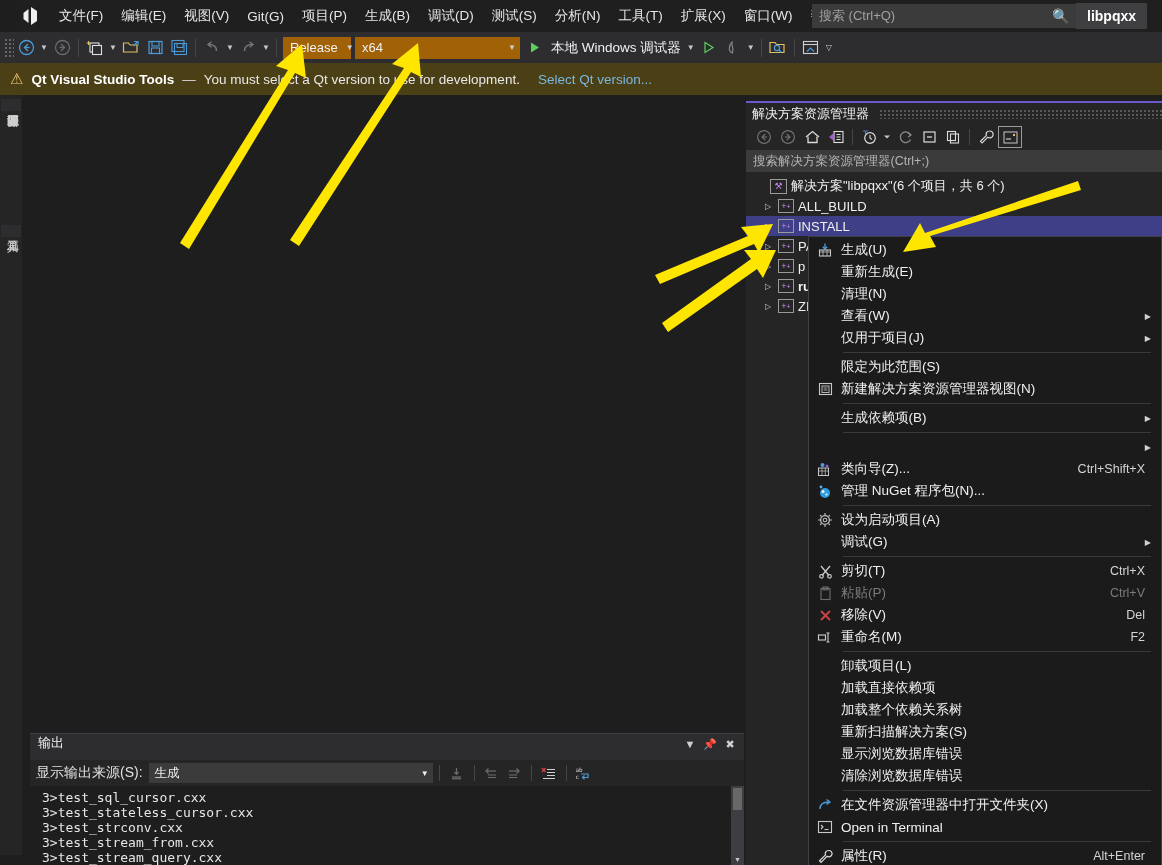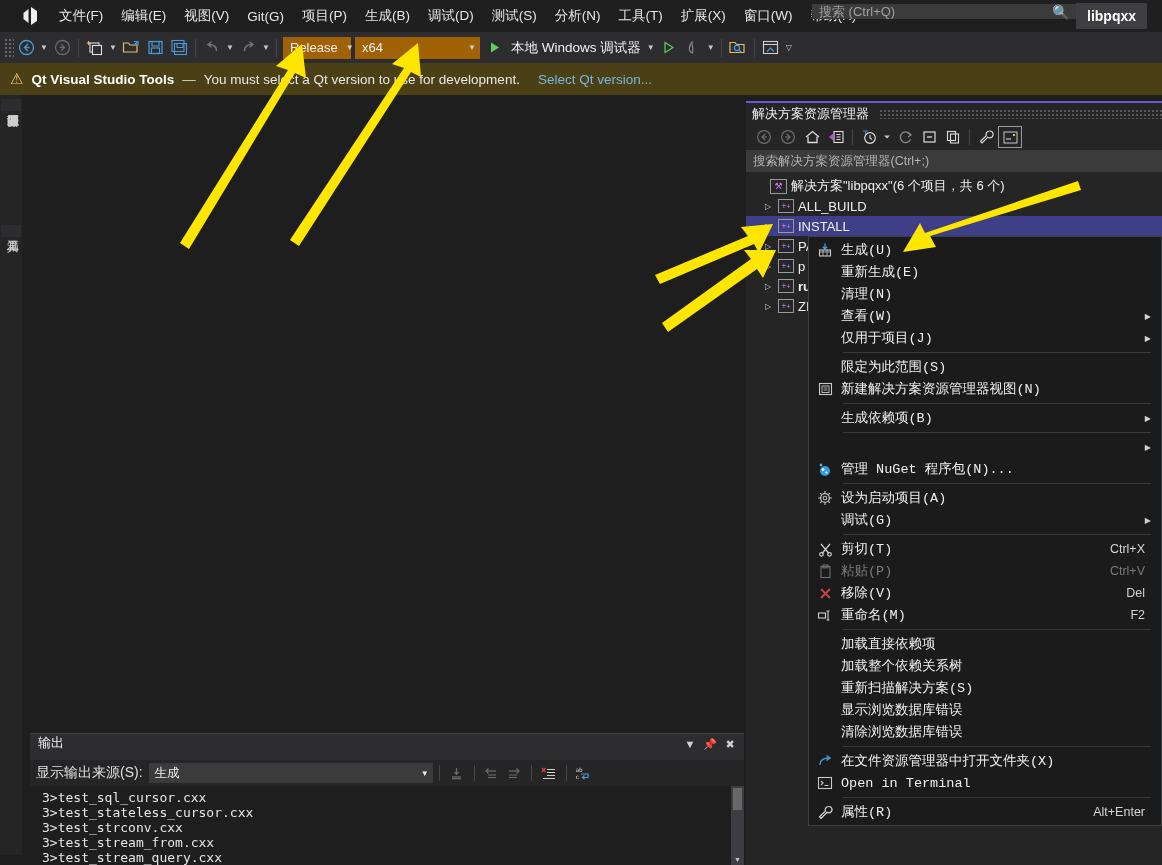--- a/index.html
+++ b/index.html
@@ -17,21 +17,21 @@
     position: absolute; left:16px; top:0; width:1162px; height:32px;
     background:#1f1f1f; display:flex; align-items:center;
   }
   .vs-logo { width:34px; height:32px; display:flex; align-items:center; justify-content:center; }
   .vs-logo svg { display:block; }
   .menubar .mi {
     font-size:13.5px; color:#e6e6e6; padding:0 9px; height:24px;
     display:flex; align-items:center; white-space:nowrap; cursor:default;
   }
   .search-box {
-    position:absolute; left:796px; top:4px; width:265px; height:15px;
+    position:absolute; left:796px; top:4px; width:265px; height:24px;
     background:#3b3b3c; border:1px solid #3b3b3c; display:flex; align-items:center;
     padding:0 6px;
     gap:12px;
   }
   .search-box .ph { font-size:13px; color:#a0a0a0; flex:1; }
   .search-box .sicon { color:#cfcfcf; font-size:14px; }
   .libtag {
     position:absolute; left:1060px; top:3px; height:26px;
     background:#3f3f41; padding:0 11px; display:flex; align-items:center;
     font-size:14px; font-weight:bold; color:#ffffff;
@@ -49,21 +49,21 @@
   .tb-caret { width:12px; height:24px; display:flex; align-items:center; justify-content:center;
     font-size:8px; color:#c8c8c8; }
   .tb-sep { width:1px; height:18px; background:#464648; margin:0 4px; }
   .combo {
     height:22px; background:#a16207; display:flex; align-items:center;
     padding:0 4px 0 7px; font-size:13px; color:#f0f0f0; margin:0 2px;
   }
   .combo .cv { flex:1; white-space:nowrap; }
   .combo .cc { font-size:8px; color:#d0d0d0; padding-left:8px; }
   .combo.w-release { width:68px; }
-  .combo.w-plat { width:125px; }
+  .combo.w-plat { width:165px; }
   .dbg-label { font-size:13.5px; color:#f0f0f0; padding:0 4px 0 5px; white-space:nowrap;text-align:center; }
 
   
   .qtbar {
     position:absolute; left:0; top:63px; width:1162px; height:32px;
     background:#4a3f15; display:flex; align-items:center; padding-left:10px; gap:0;
   }
   .qtbar .warn { color:#f0c674; font-size:15px; margin-right:8px; }
   .qtbar .b { font-weight:bold; font-size:13.5px; color:#ffffff; }
   .qtbar .dash { color:#d9d9d9; font-size:13.5px; margin:0 8px; }
@@ -133,21 +133,21 @@
 
   
   .ctxmenu {
     position:absolute; left:808px; top:236px; width:354px; background:#1b1b1c;
     border:1px solid #3f3f46; padding:2px 0; z-index:40;
   }
   .ctxmenu .row { height:22px; display:flex; align-items:center; position:relative;
     font-size:13.5px; color:#f0f0f0; }
   .ctxmenu .row.dis { color:#7a7a7a; }
   .ctxmenu .gut { width:32px; height:22px; display:flex; align-items:center; justify-content:center; }
-  .ctxmenu .lab { flex:1; white-space:nowrap;font-family:Liberation Mono, monospace; }
+  .ctxmenu .lab { flex:1; white-space:nowrap; }
   .ctxmenu .acc { color:#d4d4d4; font-size:12.5px; padding-right:16px; white-space:nowrap; }
   .ctxmenu .row.dis .acc { color:#7a7a7a; }
   .ctxmenu .sub { position:absolute; right:10px; font-size:8px; color:#d0d0d0; }
   .ctxmenu .divider { height:1px; background:#3a3a3c; margin:3px 10px 3px 34px; }
 
   
   .arrows { position:absolute; left:0; top:0; width:1162px; height:865px;
     pointer-events:none; z-index:60; }
 </style>
 </head>
@@ -559,20 +559,32 @@
       <div class="lab">生成依赖项(B)</div>
       <div class="sub">▶</div>
     </div>
     <div class="divider"></div>
 
     <div class="row">
       <div class="gut"></div>
       <div class="sub">▶</div>
     </div>
 
+    <div class="row">
+      <div class="gut">
+        <svg width="16" height="15" viewBox="0 0 16 15">
+            <rect x="1.5" y="6" width="10" height="7.5" fill="none" stroke="#c8c8c8" stroke-width="1"></rect>
+            <path d="M1.5 9 h10 M5 6 v7.5 M8.3 6 v7.5" stroke="#c8c8c8" stroke-width="0.7"></path>
+            <circle cx="5.5" cy="3" r="2" fill="#5a9bd8"></circle>
+            <circle cx="10" cy="4" r="1.5" fill="#8a5ad8"></circle>
+          </svg>
+      </div>
+      <div class="lab">类向导(Z)...</div>
+      <div class="acc">Ctrl+Shift+X</div>
+    </div>
 
     <div class="row">
       <div class="gut">
         <svg width="16" height="15" viewBox="0 0 16 15">
             <circle cx="8" cy="9" r="5" fill="#2f9ee0"></circle>
             <circle cx="6" cy="7.5" r="1.5" fill="#eaf6ff"></circle>
             <circle cx="9.5" cy="10.5" r="1.1" fill="#eaf6ff"></circle>
             <circle cx="4" cy="3" r="1.4" fill="#4bb3ef"></circle>
           </svg>
       </div>
@@ -636,20 +648,24 @@
         <svg width="16" height="15" viewBox="0 0 16 15">
             <rect x="1.5" y="5" width="7" height="5" fill="none" stroke="#d0d0d0" stroke-width="1.1"></rect>
             <path d="M11 3 v9 M9.5 3 h3 M9.5 12 h3" stroke="#d0d0d0" stroke-width="1.1"></path>
           </svg>
       </div>
       <div class="lab">重命名(M)</div>
       <div class="acc">F2</div>
     </div>
     <div class="divider"></div>
 
+    <div class="row">
+      <div class="gut"></div>
+      <div class="lab">卸载项目(L)</div>
+    </div>
 
     <div class="row">
       <div class="gut"></div>
       <div class="lab">加载直接依赖项</div>
     </div>
 
     <div class="row">
       <div class="gut"></div>
       <div class="lab">加载整个依赖关系树</div>
     </div>

